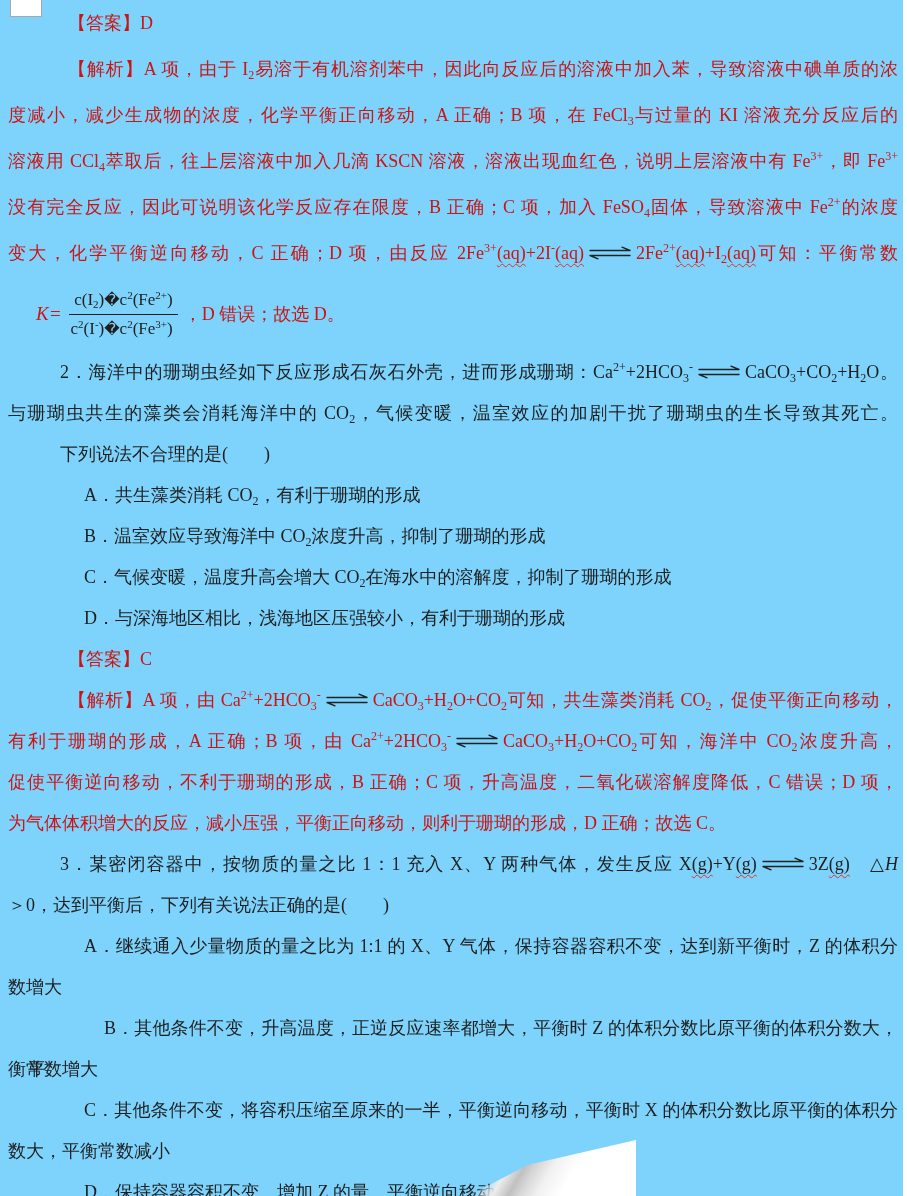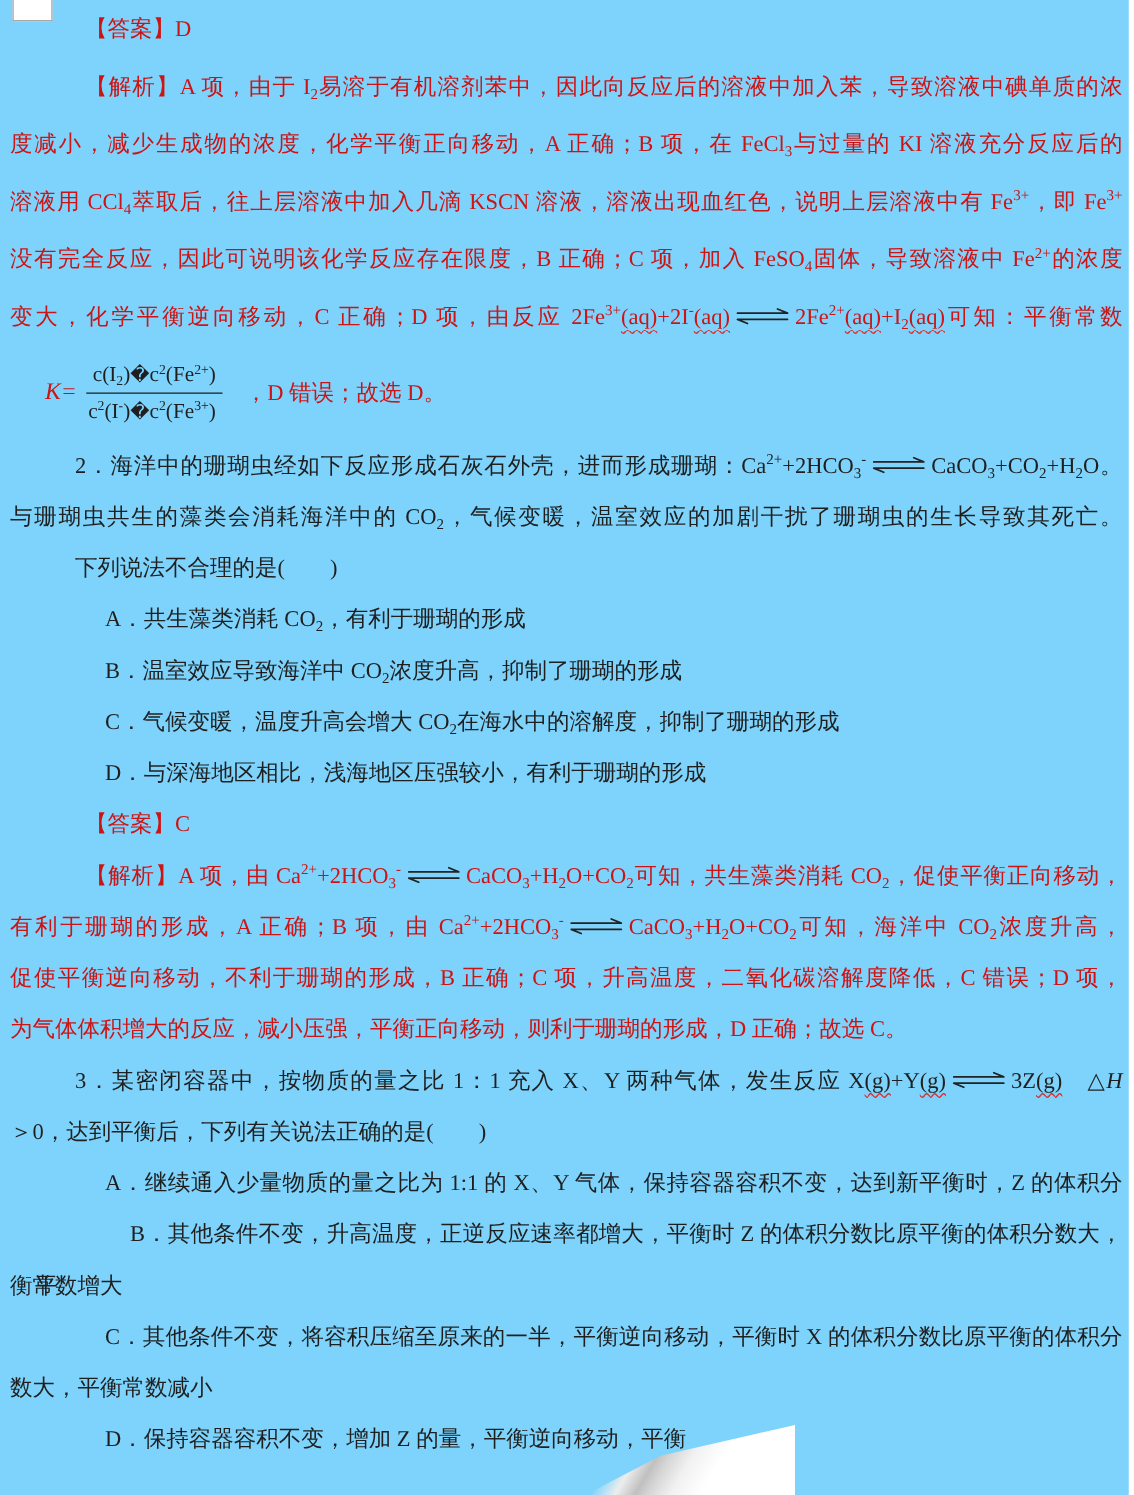--- a/index.html
+++ b/index.html
@@ -39,21 +39,21 @@
   }
   .frac{
     display:inline-flex;flex-direction:column;align-items:flex-end;
     vertical-align:middle;margin:0 2px;line-height:1.25;font-size:17px;color:#1c1c1c;
   }
   .frac .num{padding:1px 5px 3px 5px;border-bottom:1.6px solid #1c1c1c;}
   .frac .den{padding:3px 5px 1px 5px;}
   .frac sup{font-size:11px;vertical-align:6px;}
   .frac sub{font-size:11px;vertical-align:-3px;}
   .k-label{font-size:19px;margin-right:2px;}
-  .formula-tail{margin-left:16px;}
+  .formula-tail{margin-left:4px;}
   
   .corner-box{
     position:absolute;left:10px;top:0;width:30px;height:16px;
     background:#fff;border:1px solid #a8a8a8;border-top:none;
   }
   
   .curl{
     position:absolute;left:468px;top:1140px;width:168px;height:56px;
     background:linear-gradient(300deg,#ffffff 38%,#f1f1f1 50%,#d5d5d5 59%,#c0c0c0 64%,#ededed 72%,rgba(255,255,255,0) 82%);
     clip-path:polygon(0 100%,36% 44%,100% 0%,100% 100%);
@@ -102,20 +102,21 @@
           <path d="M43 9.5 H3 M3 9.5 L11 12.8" fill="none" stroke="#222" stroke-width="1.4" stroke-linecap="round"></path>
         </svg><span class="run red">CaCO<sub>3</sub>+H<sub>2</sub>O+CO<sub>2</sub>可知，海洋中 CO<sub>2</sub>浓度升高，</span></div>
       <div class="line s2 fill"><span class="run red">促使平衡逆向移动，不利于珊瑚的形成，B 正确；C 项，升高温度，二氧化碳溶解度降低，C 错误；D 项，</span></div>
       <div class="line s2"><span class="run red">为气体体积增大的反应，减小压强，平衡正向移动，则利于珊瑚的形成，D 正确；故选 C。</span></div>
       <div class="line s2 fill" style="text-indent: 52px;"><span class="run black">3．某密闭容器中，按物质的量之比 1：1 充入 X、Y 两种气体，发生反应 X</span><span class="run black sq">(g)</span><span class="run black">+Y</span><span class="run black sq">(g)</span><svg class="eqarrow" width="46" height="14" viewBox="0 0 46 14">
           <path d="M3 4.5 H43 M43 4.5 L35 1.2" fill="none" stroke="#222" stroke-width="1.4" stroke-linecap="round"></path>
           <path d="M43 9.5 H3 M3 9.5 L11 12.8" fill="none" stroke="#222" stroke-width="1.4" stroke-linecap="round"></path>
         </svg><span class="run black">3Z</span><span class="run black sq">(g)</span><span class="run black">　△</span><span class="run black it">H</span></div>
       <div class="line s2"><span class="run black">＞0，达到平衡后，下列有关说法正确的是(　　)</span></div>
       <div class="line s2 fill" style="text-indent: 76px;"><span class="run black">A．继续通入少量物质的量之比为 1:1 的 X、Y 气体，保持容器容积不变，达到新平衡时，Z 的体积分</span></div>
+      <div class="line s2"><span class="run black">数增大</span></div>
       <div class="line s2 fill" style="text-indent: 76px; padding-left: 28px;"><span class="run black">B．其他条件不变，升高温度，正逆反应速率都增大，平衡时 Z 的体积分数比原平衡的体积分数大，平</span></div>
       <div class="line s2"><span class="run black">衡常数增大</span></div>
       <div class="line s2 fill" style="text-indent: 76px;"><span class="run black">C．其他条件不变，将容积压缩至原来的一半，平衡逆向移动，平衡时 X 的体积分数比原平衡的体积分</span></div>
       <div class="line s2"><span class="run black">数大，平衡常数减小</span></div>
       <div class="line s2" style="text-indent: 76px;"><span class="run black">D．保持容器容积不变，增加 Z 的量，平衡逆向移动，平衡</span></div>
     </div>
   <div class="curl"></div>
 </div>
 
 </body></html>

